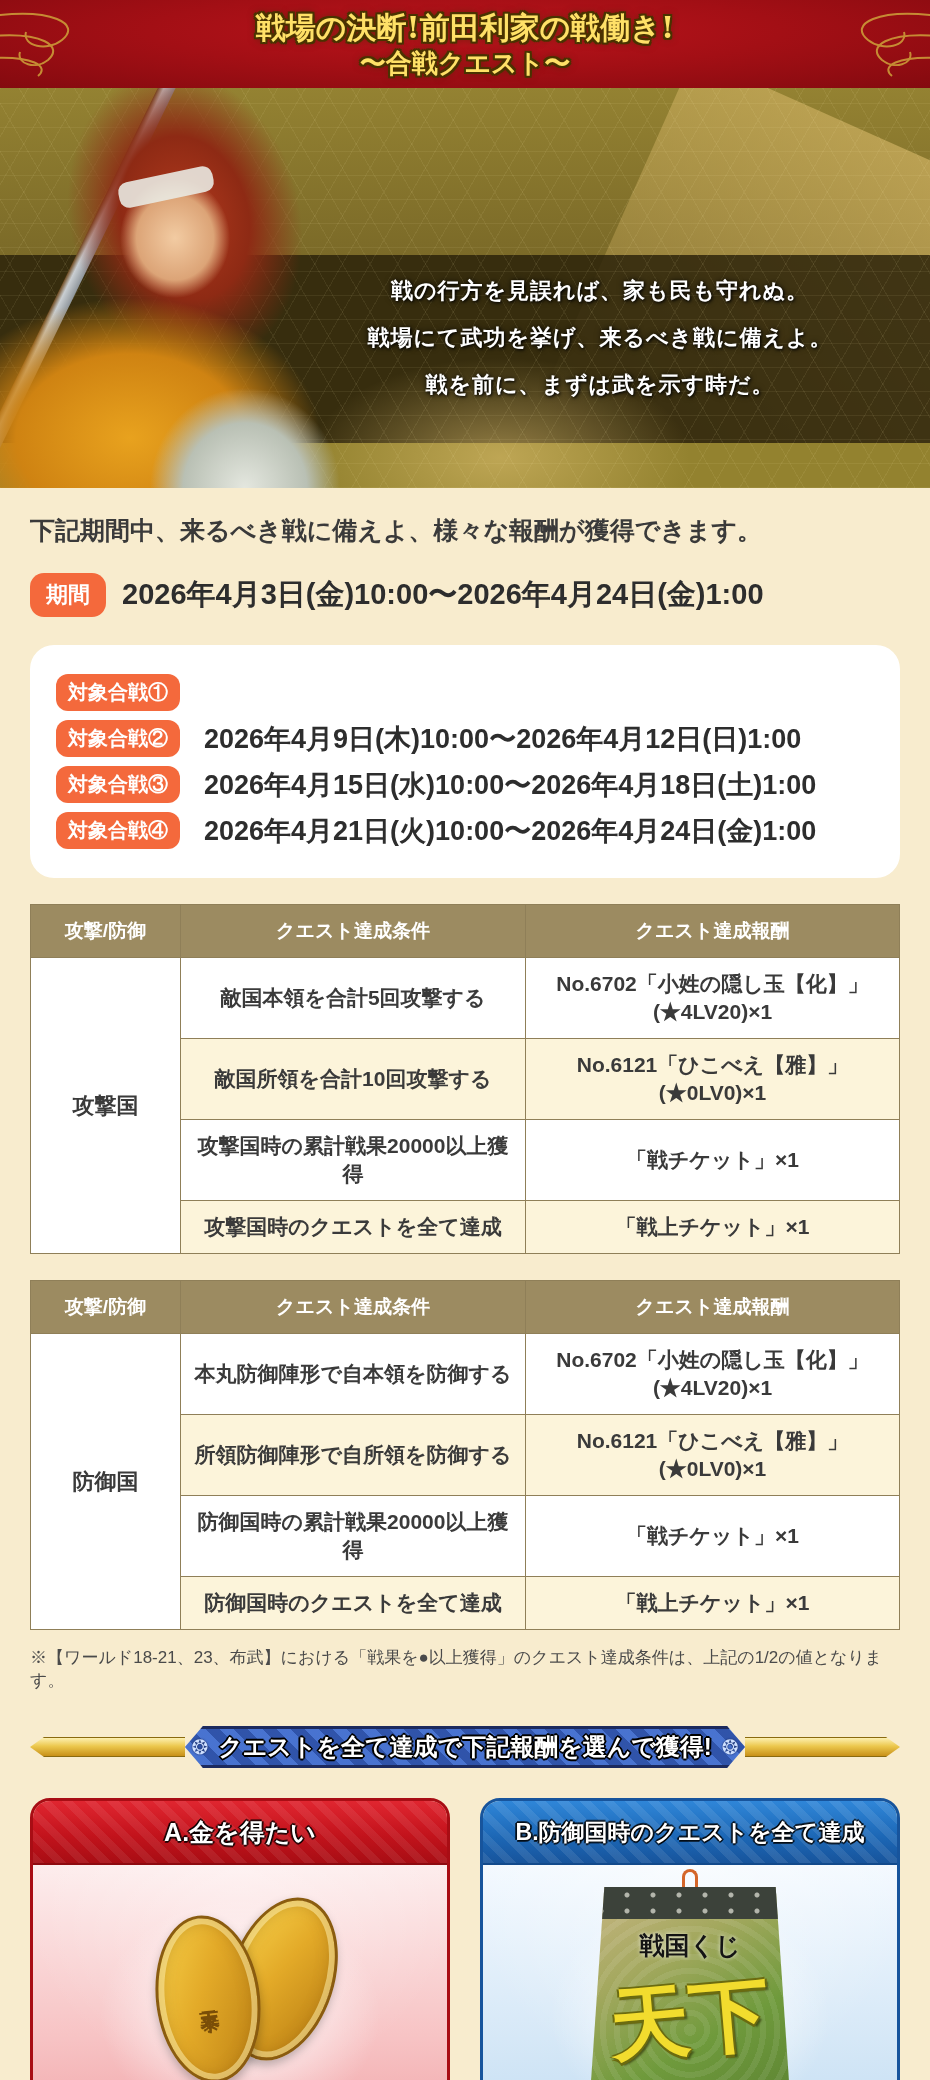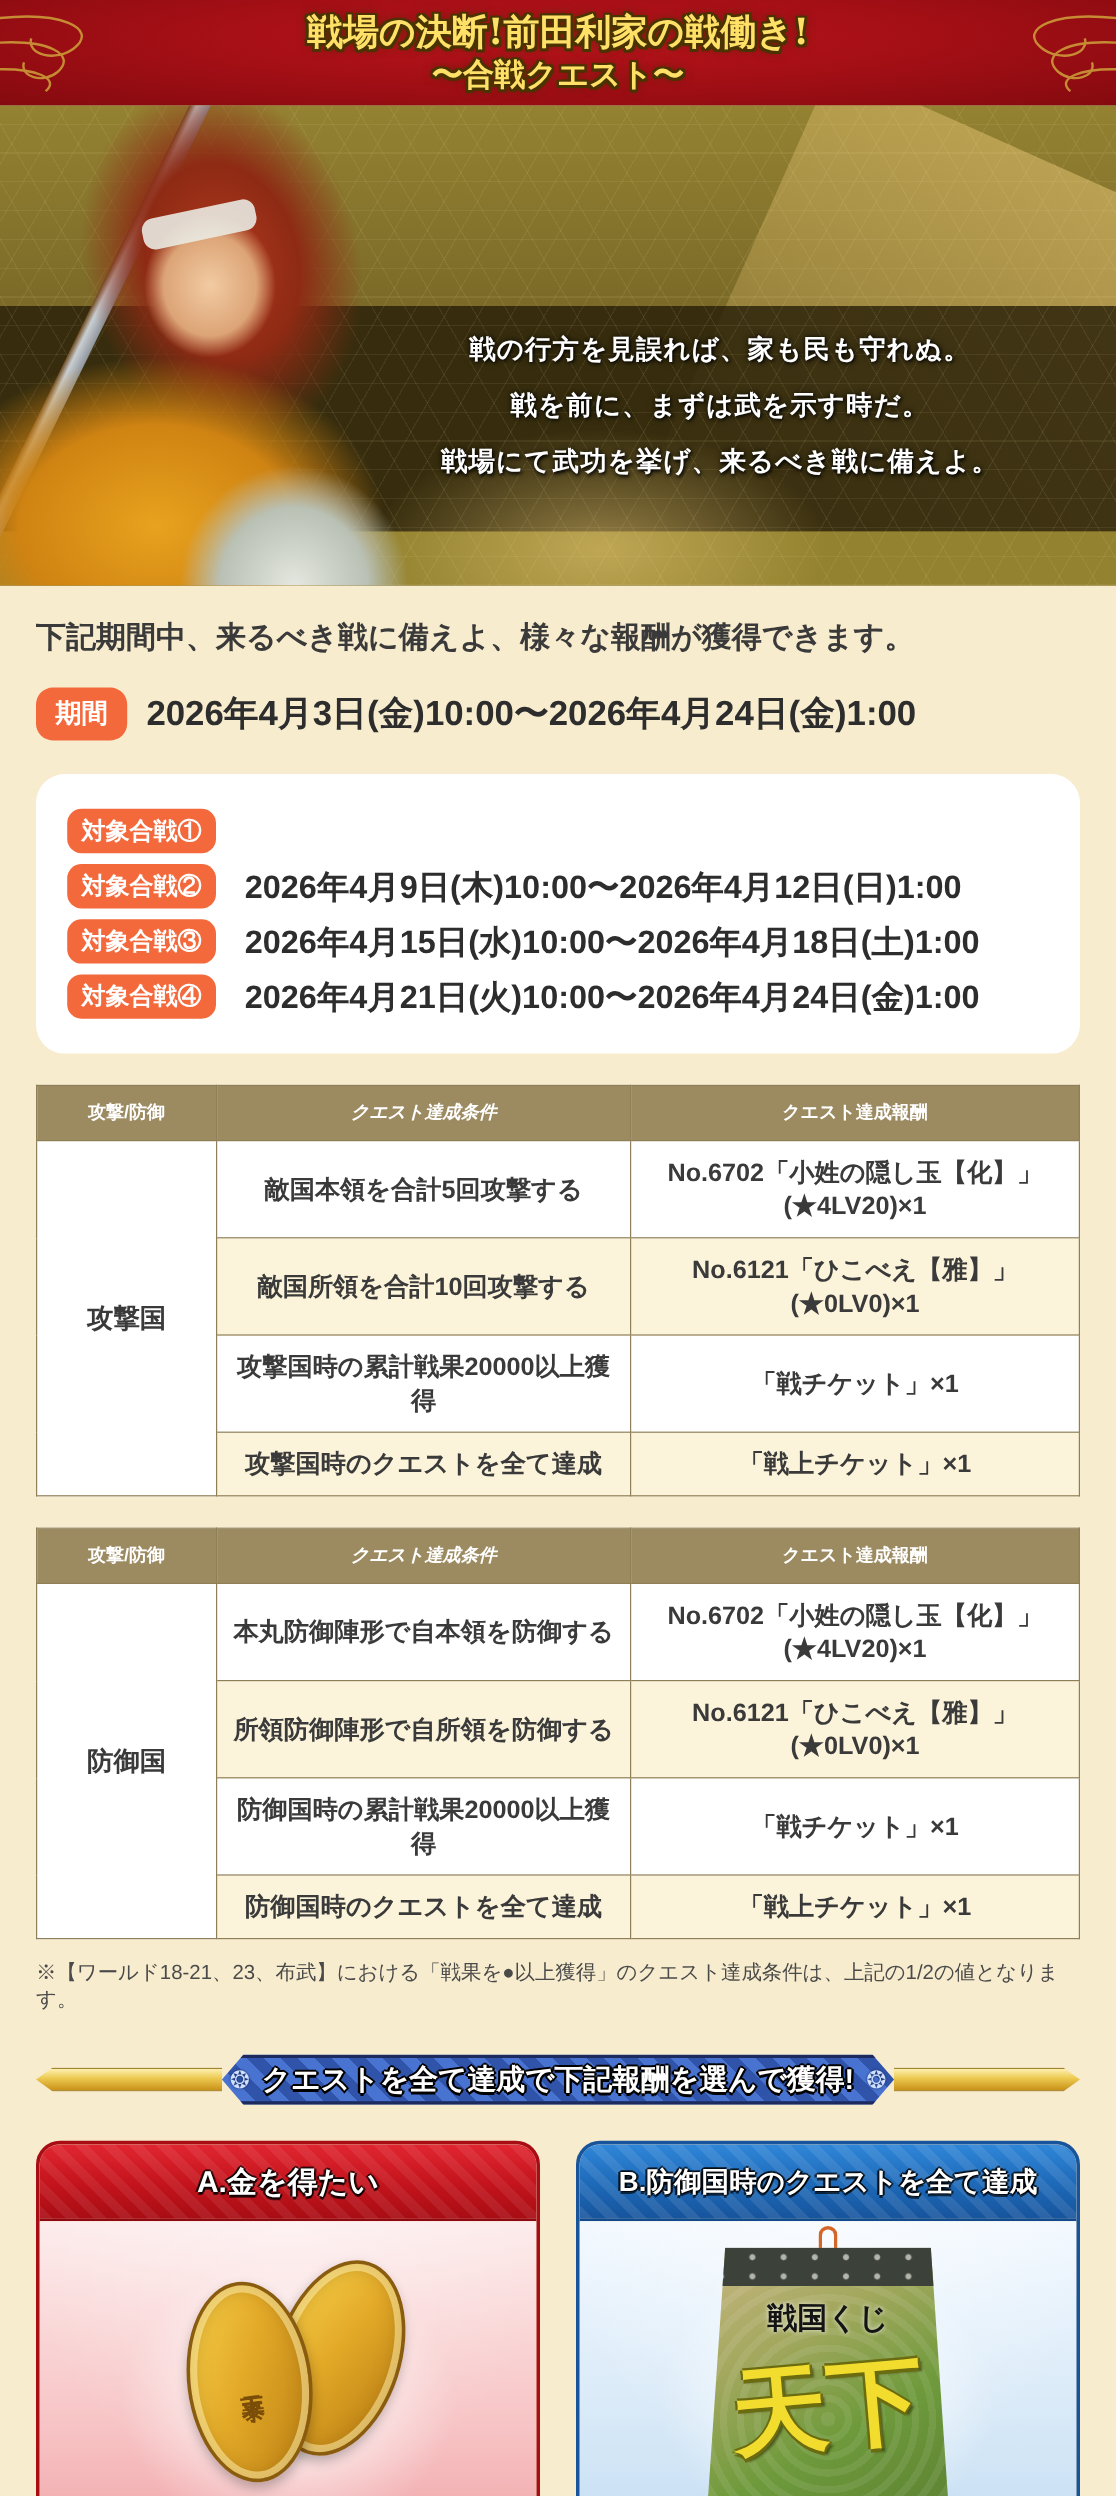--- a/index.html
+++ b/index.html
@@ -62,27 +62,27 @@
   .badge { background:#f4693c; color:#fff; font-weight:bold; border-radius:14px;
            padding:7px 16px; font-size:22px; white-space:nowrap; }
   .badge.sm { font-size:20px; padding:5px 12px; border-radius:12px; }
   .period-text { font-size:29px; font-weight:bold; color:#2d2d2d; }
 
   .battles-box { margin-top:28px; background:#fff; border-radius:24px; padding:20px 26px; }
   .battle-row { display:flex; align-items:center; gap:24px; margin:9px 0; }
   .battle-text { font-size:27px; font-weight:bold; color:#2d2d2d; }
 
   table.qtable { width:100%; border-collapse:collapse; margin-top:26px; background:#fff; }
-  .qtable th { background:#9c8b61; color:#fff; font-size:15px; font-weight:bold;
+  .qtable th { background:#9c8b61; color:#fff; font-size:19px; font-weight:bold;
                border:1px solid #8f7f58; padding:13px 6px; }
   .qtable td { font-size:21px; font-weight:bold; color:#3a3a3a; text-align:center;
                border:1px solid #8f7f58; padding:12px 8px; background:#fff; }
   .qtable tr.alt td { background:#fcf4da; }
   .qtable td.side { background:#fff; width:150px; font-size:22px; }
-  .qtable .c-cond { width:345px;font-style:italic; }
+  .qtable .c-cond { width:345px; }
 
   .footnote { margin-top:16px; font-size:17px; color:#4a4a4a; }
 
   
   .banner { display:flex; align-items:center; margin-top:34px; height:42px; }
   .bar { flex:1; height:20px; background:linear-gradient(#fdf0b0 0%, #ecc84e 45%, #c89018 100%);
          border-top:1px solid #8a6a10; border-bottom:1px solid #8a6a10; }
   .bar.l { clip-path:polygon(14px 0, 100% 0, 100% 100%, 14px 100%, 0 50%); }
   .bar.r { clip-path:polygon(0 0, calc(100% - 14px) 0, 100% 50%, calc(100% - 14px) 100%, 0 100%); }
   .banner-panel { width:560px; height:42px; background:#3f6bca; border-top:3px solid #1c2a5e; border-bottom:3px solid #1c2a5e;
@@ -178,22 +178,22 @@
     <div class="hero-splash2"></div>
     <div class="hero-pattern"></div>
     <div class="char-spear"></div>
     <div class="char-hair"></div>
     <div class="char-robe"></div>
     <div class="char-sleeve"></div>
     <div class="char-skin"></div>
     <div class="char-band"></div>
     <div class="quote">
       <p>戦の行方を見誤れば、家も民も守れぬ。</p>
+      <p>戦場にて武功を挙げ、来るべき戦に備えよ。</p>
       <p>戦を前に、まずは武を示す時だ。</p>
-      <p>戦場にて武功を挙げ、来るべき戦に備えよ。</p>
     </div>
   </section>
 
   <main class="content">
 
     <p class="intro">下記期間中、来るべき戦に備えよ、様々な報酬が獲得できます。</p>
 
     <div class="period-row">
       <span class="badge">期間</span>
       <span class="period-text">2026年4月3日(金)10:00〜2026年4月24日(金)1:00</span>

